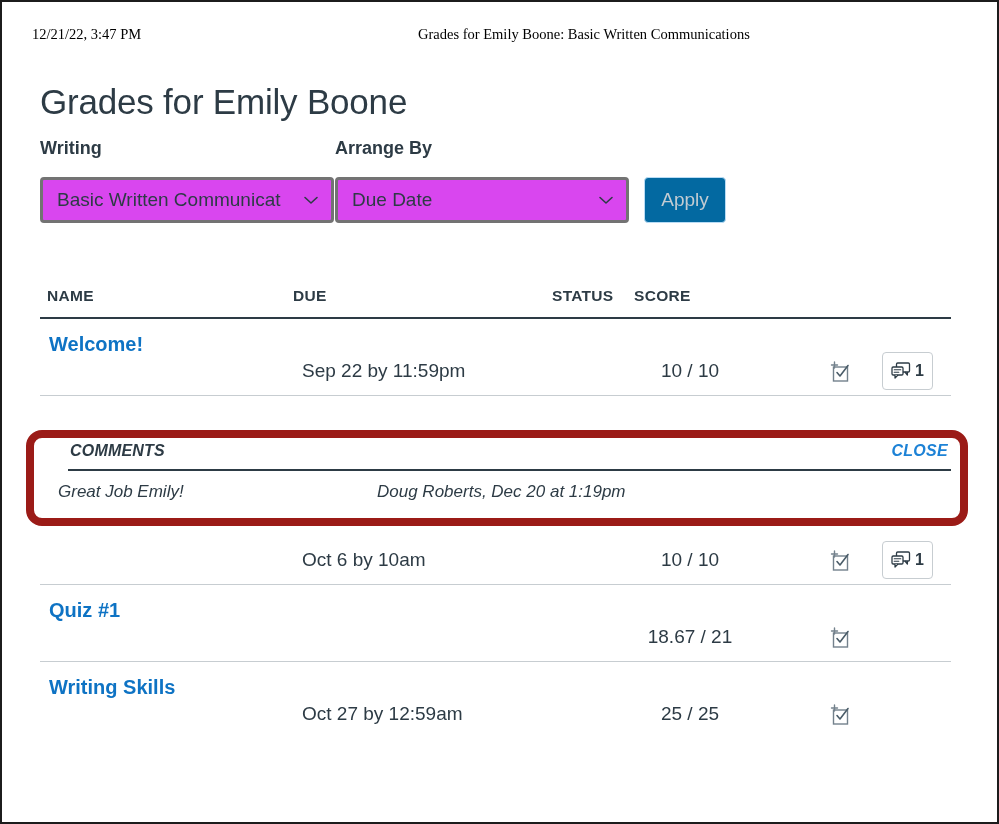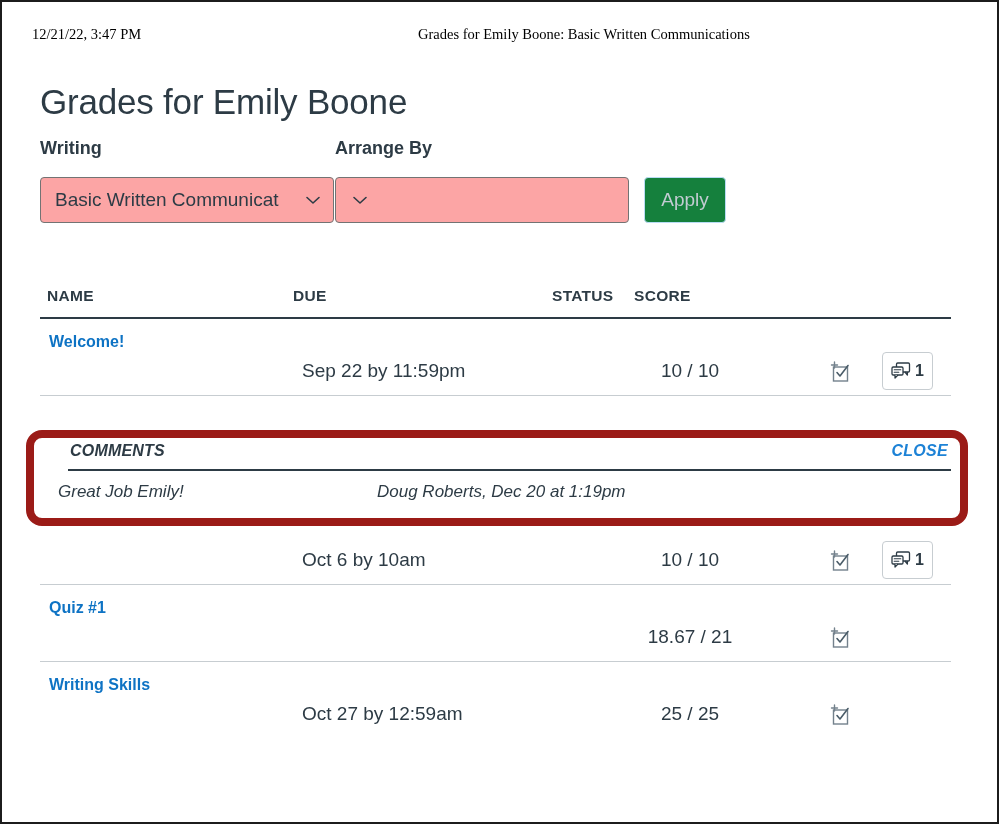--- a/index.html
+++ b/index.html
@@ -75,23 +75,23 @@
     white-space: nowrap;
   }
   .label-course { left: 0; }
   .label-arrange { left: 295px; }
 
   .select-box {
     position: absolute;
     top: 39px;
     height: 46px;
     box-sizing: border-box;
-    border: 1px solid #737373;
+    border: 3px solid #737373;
     border-radius: 4px;
-    background: #fca5a5;
+    background: #d946ef;
     display: flex;
     align-items: center;
     padding: 0 10px 0 14px;
     cursor: pointer;
   }
   .select-course { left: 0; width: 294px; }
   .select-arrange { left: 295px; width: 294px; }
   .select-text {
     flex: 1;
     font-size: 19px;
@@ -108,21 +108,21 @@
 
   .apply-btn {
     position: absolute;
     left: 604px;
     top: 39px;
     width: 82px;
     height: 46px;
     box-sizing: border-box;
     border: 1px solid #b9dcf5;
     border-radius: 4px;
-    background: #15803d;
+    background: #0369a1;
     color: #c2cbd2;
     font-family: "Liberation Sans", sans-serif;
     font-size: 19px;
     cursor: default;
     padding: 0;
   }
 
   
   .table {
     position: absolute;
@@ -153,21 +153,21 @@
     position: relative;
     height: 76px;
     border-bottom: 1px solid #c7cdd1;
   }
   .row.no-rule { border-bottom: none; }
 
   .cell-name {
     position: absolute;
     left: 9px;
     top: 14px;
-    font-size: 16px;
+    font-size: 20px;
     font-weight: bold;
     color: #0e73c4;
     text-decoration: none;
     white-space: nowrap;
     cursor: pointer;
   }
   .cell-due {
     position: absolute;
     left: 262px;
     top: 41px;
@@ -304,20 +304,21 @@
     <span class="field-label label-arrange">Arrange By</span>
 
     <div class="select-box select-course">
       <span class="select-text">Basic Written Communicat</span>
       <svg class="chev" viewBox="0 0 20 20">
         <path d="M4 7.5 L10 13 L16 7.5" fill="none" stroke="#2d3b45" stroke-width="1.6" stroke-linecap="round" stroke-linejoin="round"></path>
       </svg>
     </div>
 
     <div class="select-box select-arrange">
+      <span class="select-text">Due Date</span>
       <svg class="chev" viewBox="0 0 20 20">
         <path d="M4 7.5 L10 13 L16 7.5" fill="none" stroke="#2d3b45" stroke-width="1.6" stroke-linecap="round" stroke-linejoin="round"></path>
       </svg>
     </div>
 
     <button class="apply-btn">Apply</button>
   </div>
 
   <div class="table">
     <div class="thead">

